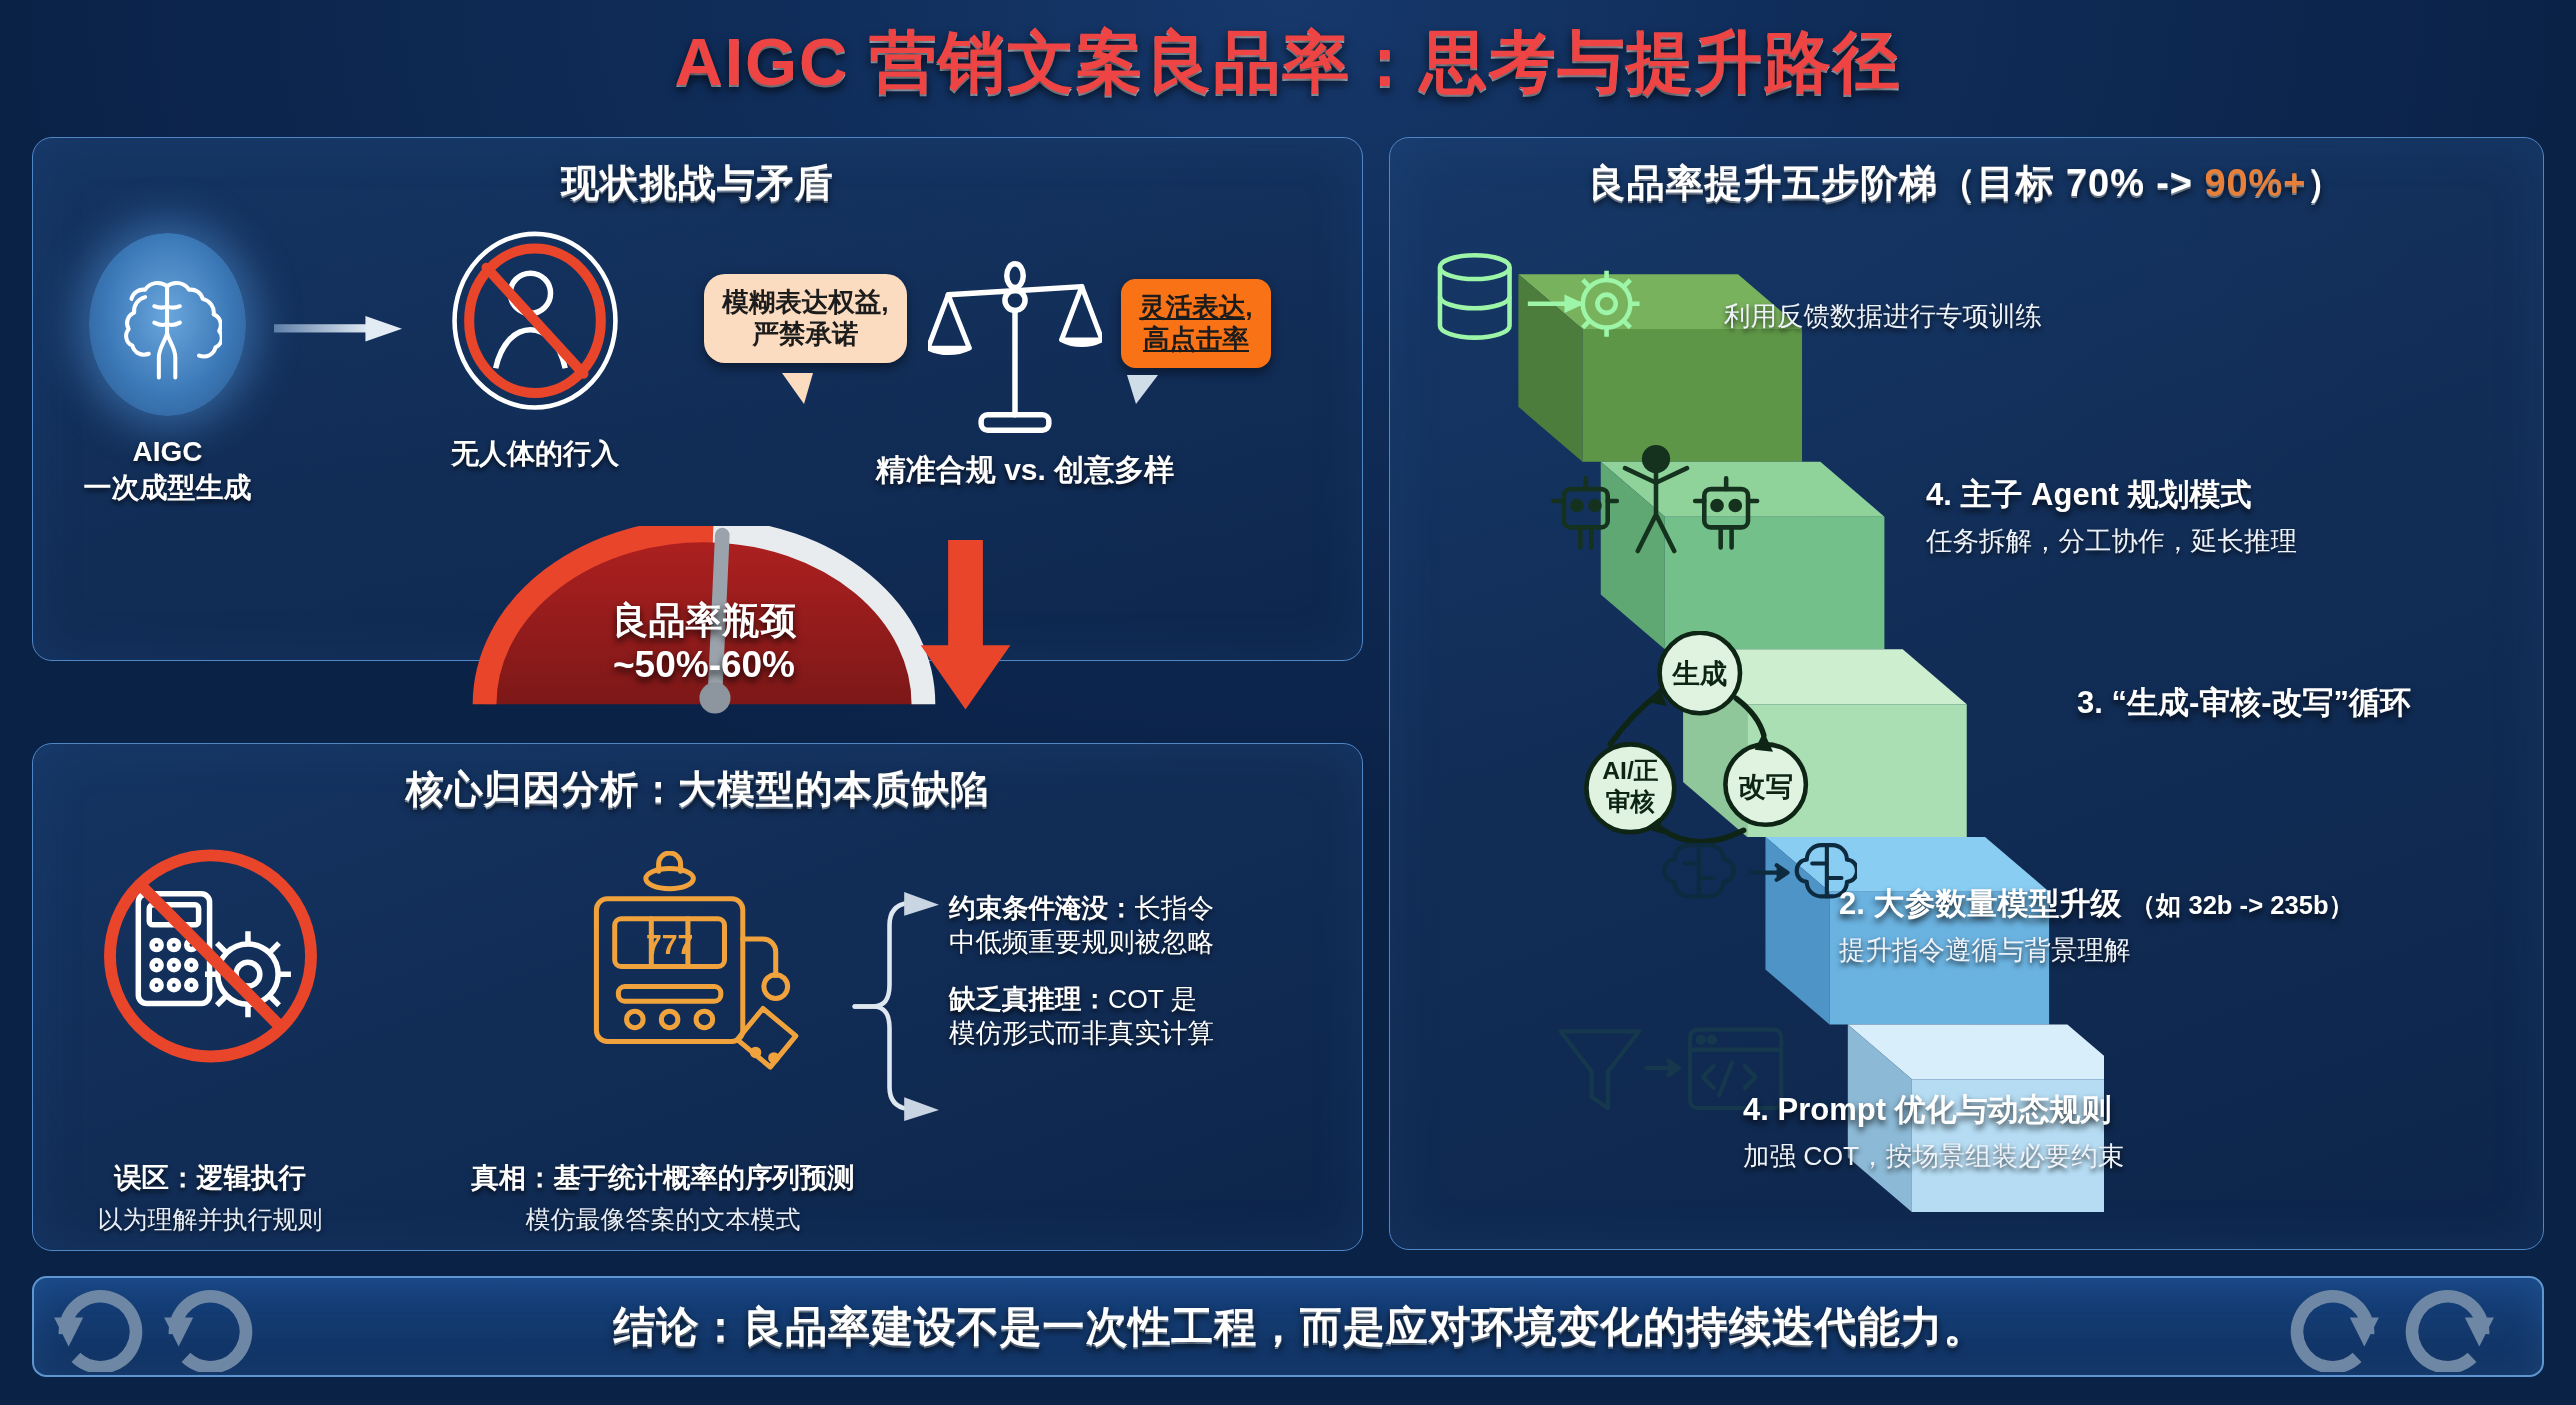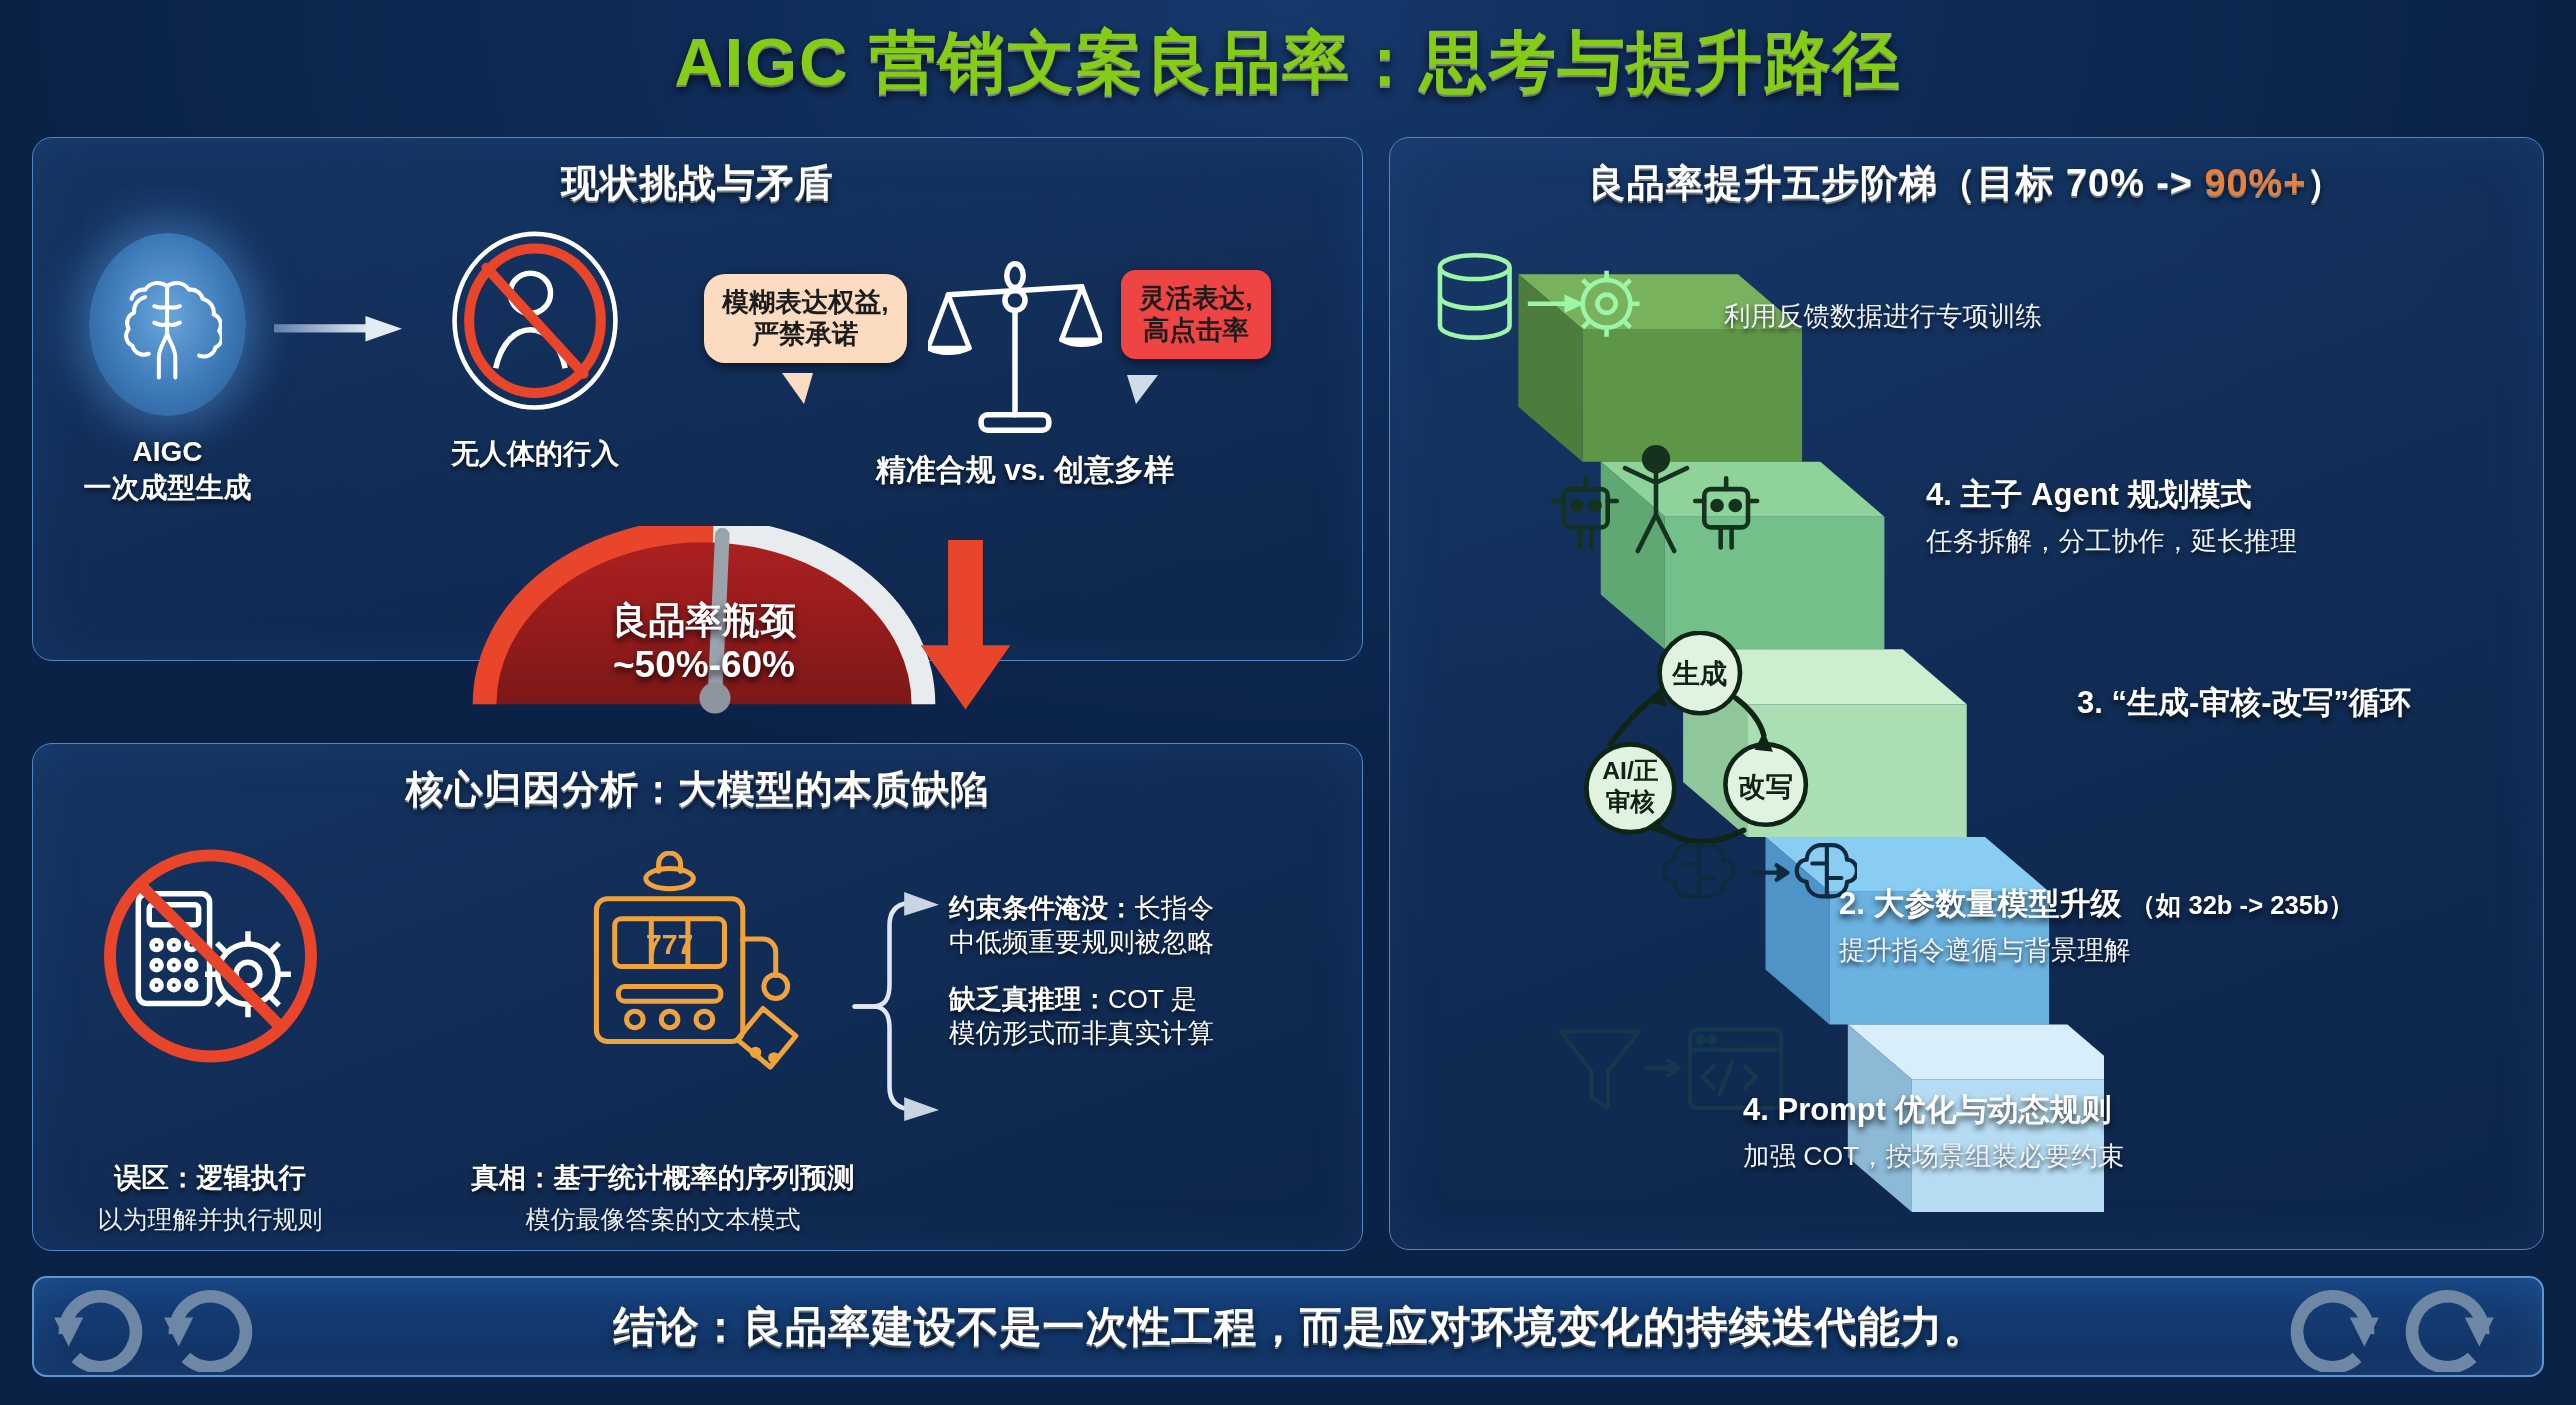--- a/index.html
+++ b/index.html
@@ -12,21 +12,21 @@
     color:#fff;
     position:relative;
   }
   .page { position:absolute; inset:0; }
 
   
   .title {
     position:absolute; top:16.5px; left:0; width:100%;
     text-align:center;
     font-size:67px; font-weight:bold; letter-spacing:1.8px;
-    color:#84cc16;
+    color:#ef4444;
     text-shadow:0 4.6px 9.1px rgba(0,0,0,.75), 0 1.8px 0 #b9c6d8;
   }
 
   
   .panel {
     position:absolute;
     border:1.8px solid #4f86c6;
     border-radius:20px;
     background:linear-gradient(160deg, rgba(24,58,106,.75), rgba(14,38,75,.75));
     box-shadow:inset 0 0 55px rgba(60,120,200,.12);
@@ -59,21 +59,21 @@
   .ban-wrap { position:absolute; left:416px; top:229px; width:238px; text-align:center; }
   .cap2 { margin-top:14.6px; font-size:28px; font-weight:bold;
           text-shadow:0 2.7px 5.5px rgba(0,0,0,.7); }
 
   .bubble {
     position:absolute; border-radius:14.6px; padding:12.8px 18.3px;
     font-size:26.5px; font-weight:bold; line-height:1.2; color:#1c1c1c;
     text-align:center; box-shadow:0 4.6px 11px rgba(0,0,0,.45);
   }
   #bubble-left  { left:704px;  top:274px; background:#fbdcc0;border-radius:21px; }
-  #bubble-right { left:1121px; top:270px; background:#ef4444; }
+  #bubble-right { left:1121px; top:279px; background:#f97316;text-decoration:underline; }
   .bubble-tail { position:absolute; width:0; height:0; }
   #tail-left  { left:782px;  top:373px; border-left:22px solid transparent;
                 border-right:9.1px solid transparent; border-top:31px solid #fbdcc0; }
   #tail-right { left:1127px; top:375px; border-right:22px solid transparent;
                 border-left:9.1px solid transparent; border-top:29px solid #cfdde9; }
 
   .scale-wrap { position:absolute; left:928px; top:261px; width:174px; }
   .cap3 { position:absolute; left:787px; top:450px; width:476px; text-align:center;
           font-size:30px; font-weight:bold; text-shadow:0 2.7px 5.5px rgba(0,0,0,.7); }
 

